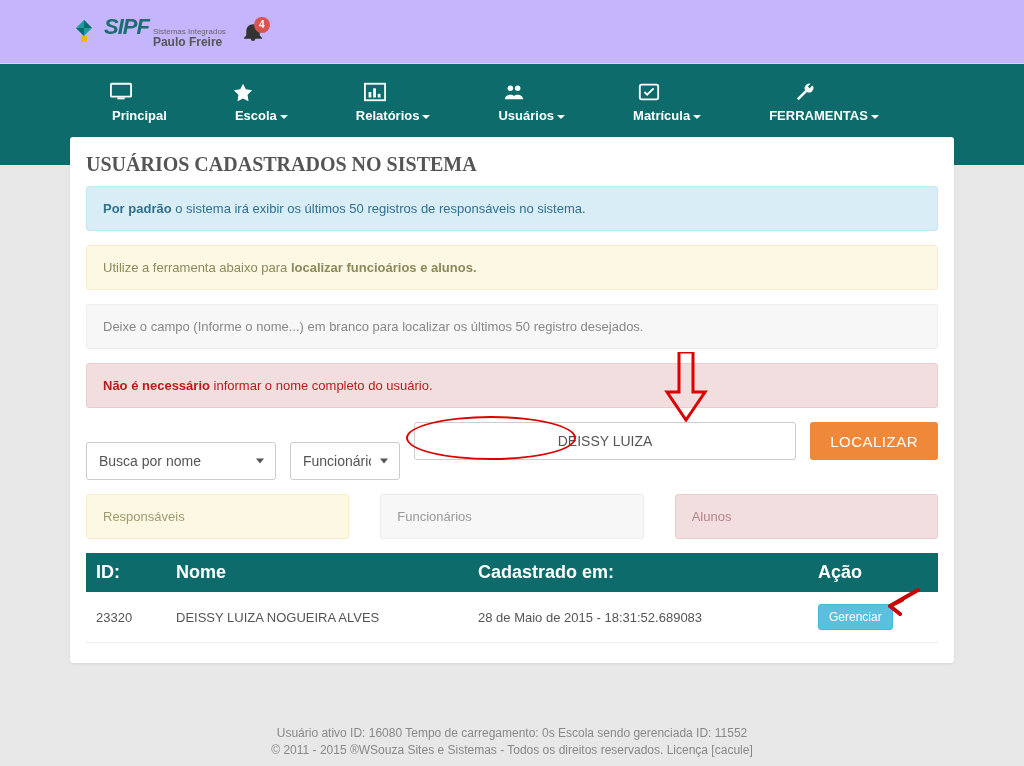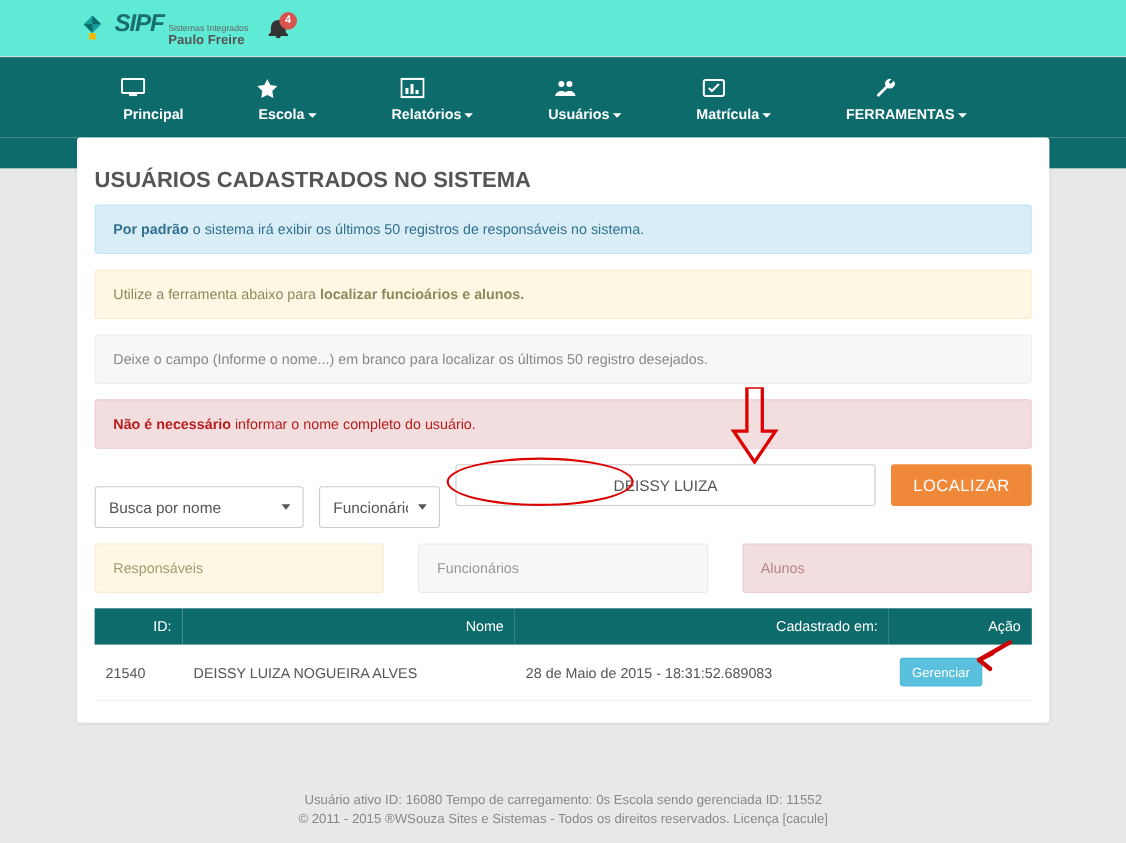--- a/index.html
+++ b/index.html
@@ -1,17 +1,17 @@
 <!DOCTYPE html>
 <html><head>
 <meta charset="utf-8">
 <style>
   * { box-sizing: border-box; margin: 0; padding: 0; }
   body { font-family: "Helvetica Neue", Helvetica, Arial, sans-serif; font-size: 13px; background: #e8e8e8; color: #333; }
-  .topbar { background: #5eead4; border-bottom: 1px solid #ddd; height: 52px; display: flex; align-items: center; padding: 0 70px; justify-content: space-between; }
+  .topbar { background: #c4b5fd; border-bottom: 1px solid #ddd; height: 64px; display: flex; align-items: center; padding: 0 70px; justify-content: space-between; }
   .logo { display: flex; align-items: center; gap: 6px; }
   .logo-mark { width: 28px; height: 28px; position: relative; }
   .logo-text { display: flex; flex-direction: column; line-height: 1; }
   .logo-text .big { font-weight: 800; font-style: italic; font-size: 22px; color: #1a6e6e; letter-spacing: -1px; }
   .logo-text .small { font-size: 8px; color: #666; text-align: right; }
   .logo-text .sub { font-size: 12px; font-weight: 700; color: #555; }
   .bell-wrap { position: relative; margin-left: 18px; }
   .bell-icon { width: 18px; height: 18px; }
   .badge-count { position: absolute; top: -6px; right: -8px; background: #d9534f; color: #fff; font-size: 10px; border-radius: 50%; width: 16px; height: 16px; display: flex; align-items: center; justify-content: center; font-weight: bold; }
   .top-right { display: flex; align-items: center; gap: 18px; font-size: 13px; color: #555; }
@@ -20,21 +20,21 @@
   .caret { width: 0; height: 0; border-left: 4px solid transparent; border-right: 4px solid transparent; border-top: 5px solid #888; display: inline-block; }
   .navbar { background: #0d6b6b; padding: 0 60px; }
   .nav-inner { display: flex; gap: 0; }
   .nav-item { color: #fff; padding: 18px 16px 14px; text-align: center; cursor: pointer; font-size: 13px; }
   .nav-item .icon { display: block; margin: 0 auto 6px; width: 22px; height: 20px; }
   .nav-item .lbl { font-weight: 700; padding-left: 36px; }
   .nav-caret { width: 0; height: 0; border-left: 4px solid transparent; border-right: 4px solid transparent; border-top: 4px solid #fff; display: inline-block; margin-left: 3px; vertical-align: middle; }
   .nav-gap { height: 28px; background: #0d6b6b; }
   .panel-wrap { padding: 0 70px 40px; margin-top: -28px; }
   .panel { background: #fff; border-radius: 3px; box-shadow: 0 1px 3px rgba(0,0,0,0.08); }
-  .panel-header { padding: 28px 16px 10px; font-family: Liberation Sans, sans-serif; font-stretch: condensed; font-weight: 700; font-size: 20px; color: #555; letter-spacing: 0px; }
+  .panel-header { padding: 16px 16px 10px; font-family: Liberation Serif, serif; font-stretch: condensed; font-weight: 700; font-size: 20px; color: #555; letter-spacing: 0px; }
   .panel-body { padding: 0 16px 20px; }
   .alert { border: 1px solid; border-radius: 3px; padding: 14px 16px; margin-bottom: 14px; font-size: 13px; }
   .alert-info { background: #d9edf7; border-color: #bce8f1; color: #31708f; }
   .alert-warn-light { background: #fcf8e3; border-color: #faebcc; color: #8a8a5c; }
   .alert-muted { background: #f7f7f7; border-color: #eee; color: #888; }
   .alert-danger-soft { background: #f2dede; border-color: #ebccd1; color: #b91c1c; }
   .alert b { font-weight: 700; }
   .search-row { display: flex; gap: 14px; margin-bottom: 14px; align-items: stretch; position: relative; }
   .select, .input { border: 1px solid #ccc; border-radius: 3px; padding: 9px 12px; font-size: 14px; color: #555; background: #fff; height: 38px; }
   .select { appearance: none; -webkit-appearance: none; padding-right: 28px; position: relative; }
@@ -44,21 +44,21 @@
   #sel2w { width: 110px; }
   .input { flex: 1; text-align: center; }
   .btn-orange { background: #f0883a; color: #fff; border: none; border-radius: 3px; padding: 0 20px; font-size: 15px; font-weight: 400; letter-spacing: 0.5px; cursor: pointer; height: 38px; }
   .cat-row { display: flex; gap: 31px; margin-bottom: 14px; }
   .cat-box { flex: 1; border: 1px solid; border-radius: 3px; padding: 14px 16px; font-size: 13px; }
   .cat-r { background: #fcf8e3; border-color: #faebcc; color: #a09a6f; }
   .cat-f { background: #f7f7f7; border-color: #eaeaea; color: #999; }
   .cat-a { background: #f2dede; border-color: #ebccd1; color: #b48585; }
   table { width: 100%; border-collapse: collapse; font-size: 13px; }
   thead { background: #0d6b6b; color: #fff; }
-  th { text-align: right; padding: 9px 10px; font-weight: 400; font-size: 13px; }
+  th { text-align: left; padding: 9px 10px; font-weight: 700; font-size: 18px; }
   td { padding: 12px 10px; border-bottom: 1px solid #eee; color: #555; }
   .btn-manage { background: #5bc0de; color: #fff; border: 1px solid #46b8da; border-radius: 3px; padding: 5px 10px; font-size: 12px; cursor: pointer; }
   .footer { text-align: center; color: #888; font-size: 12px; padding: 20px 0; }
   .footer p { margin: 3px 0; }
   svg { display: block; }
   .circle-annot { position: absolute; border: 2px solid #d00; border-radius: 50%; pointer-events: none; }
 </style>
 </head>
 <body>
 
@@ -193,21 +193,21 @@
         <thead>
           <tr>
             <th style="width:80px;">ID:</th>
             <th>Nome</th>
             <th style="width:340px;">Cadastrado em:</th>
             <th style="width:130px;">Ação</th>
           </tr>
         </thead>
         <tbody>
           <tr>
-            <td>21540</td>
+            <td>23320</td>
             <td>DEISSY LUIZA NOGUEIRA ALVES</td>
             <td>28 de Maio de 2015 - 18:31:52.689083</td>
             <td style="position:relative;">
               <button class="btn-manage">Gerenciar</button>
               <svg style="position:absolute;left:72px;top:-4px;" width="40" height="30" viewBox="0 0 40 30">
                 <path d="M38 2 L10 18 M10 18 L22 12 M10 18 L20 26" fill="none" stroke="#c00" stroke-width="4" stroke-linecap="round"></path>
               </svg>
             </td>
           </tr>
         </tbody>

